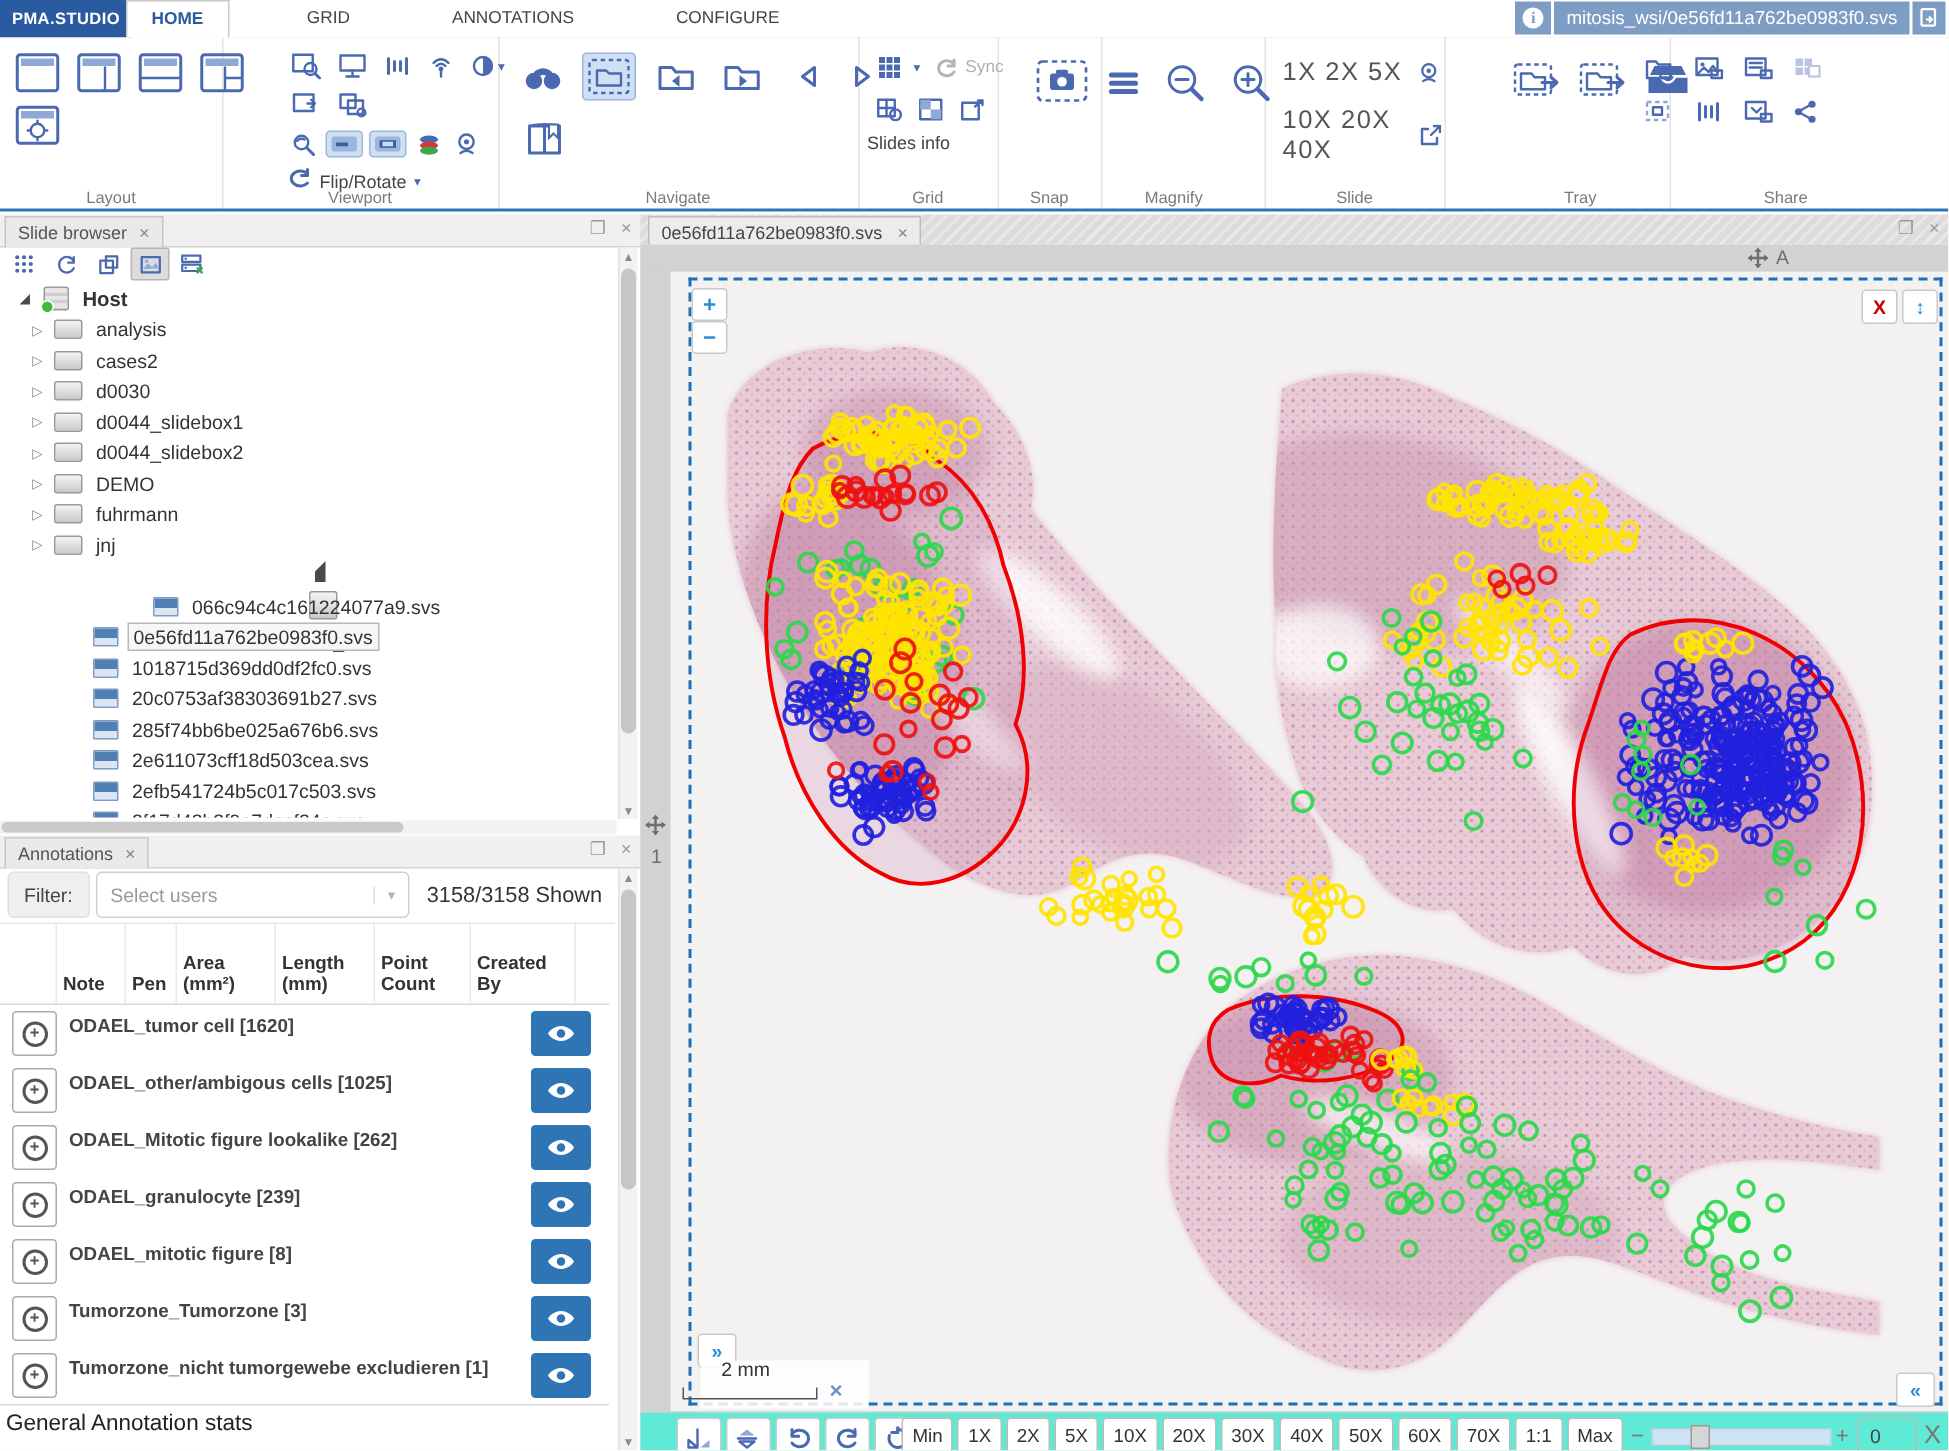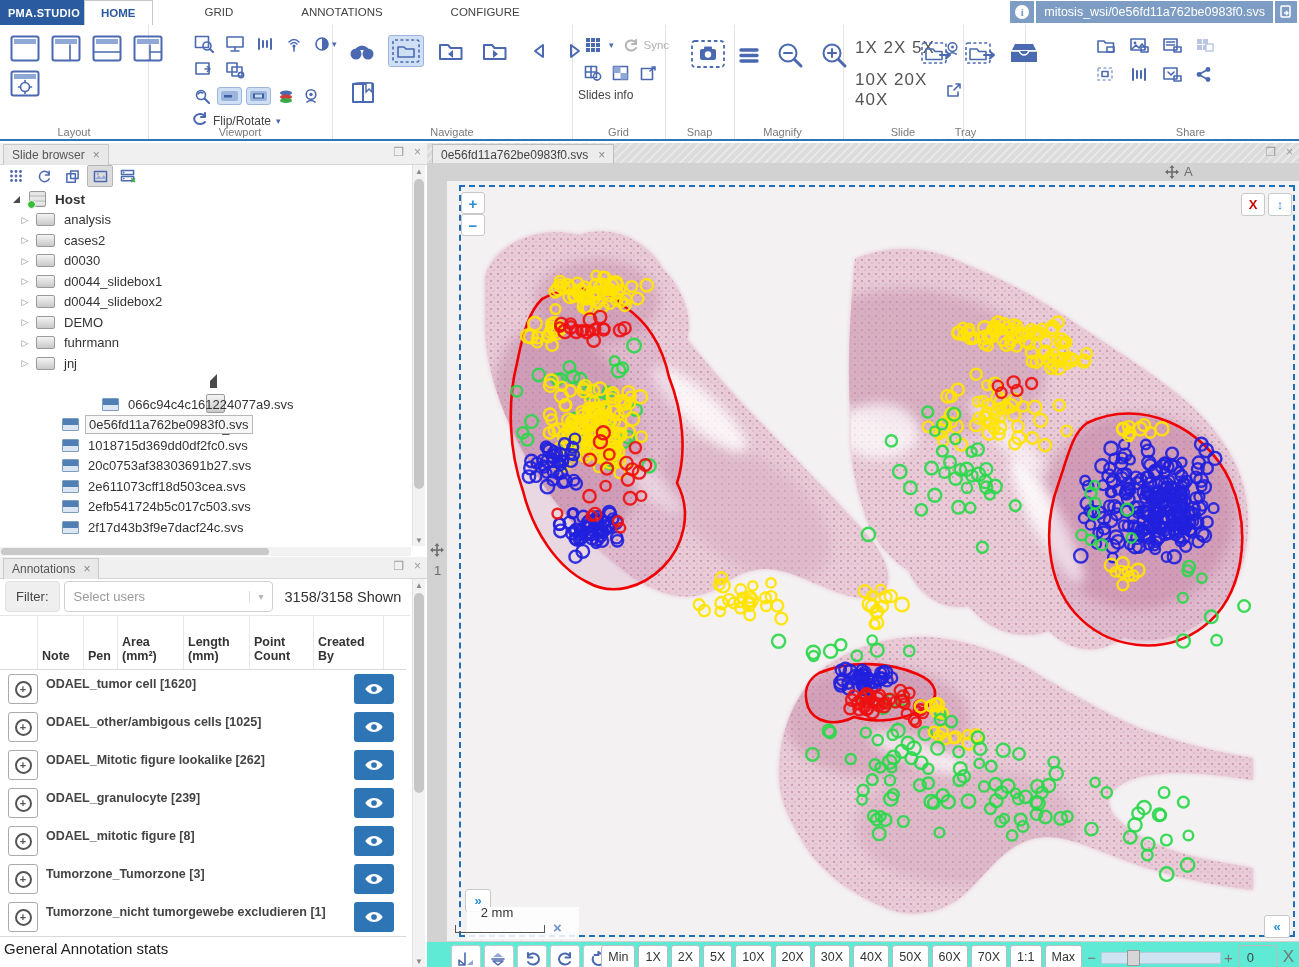--- a/index.html
+++ b/index.html
@@ -471,21 +471,21 @@
         <span class="ibtn">
             <svg width="15" height="15" viewBox="0 0 15 15">
               <path d="M6 3 h-4 v10 h10 v-4" class="ic-st1"></path>
               <path d="M8 7 L14 1 M14 5 v-4 h-4" class="ic-st1"></path>
             </svg>
           </span>
       </div>
       <div class="glabel">Slide</div>
     </div>
 
-    <div class="rgroup" style="left:906px;width:119px;">
+    <div class="rgroup" style="left:994px;width:119px;">
       <div class="irow" style="padding:12px 0 0 12px;gap:8px;">
         <span class="ibtn">
             <svg width="32" height="28" viewBox="0 0 32 28">
               <rect x="2" y="4" width="24" height="20" rx="2" fill="none" stroke="#4a69b0" stroke-width="1.6" stroke-dasharray="3 2.4"></rect>
               <path d="M6 10 h7 l2 2.5 h7 v8 h-16 z" fill="#8fa8d6" class="ic-st1"></path>
               <path d="M20 16 h9 M26 12.5 l4 3.5 -4 3.5" class="ic-st"></path>
             </svg>
           </span>
         <span class="ibtn">
             <svg width="32" height="28" viewBox="0 0 32 28">
@@ -699,20 +699,25 @@
         </div>
         <div class="trow" style="padding-left: 46px;">
           <span class="exp-c"></span>
           <span class="fileicon"></span>
           <span class="lbl">1018715d369dd0df2fc0.svs</span>
         </div>
         <div class="trow" style="padding-left: 46px;">
           <span class="exp-c"></span>
           <span class="fileicon"></span>
           <span class="lbl">20c0753af38303691b27.svs</span>
+        </div>
+        <div class="trow" style="padding-left: 46px;">
+          <span class="exp-c"></span>
+          <span class="fileicon"></span>
+          <span class="lbl">285f74bb6be025a676b6.svs</span>
         </div>
         <div class="trow" style="padding-left: 46px;">
           <span class="exp-c"></span>
           <span class="fileicon"></span>
           <span class="lbl">2e611073cff18d503cea.svs</span>
         </div>
         <div class="trow" style="padding-left: 46px;">
           <span class="exp-c"></span>
           <span class="fileicon"></span>
           <span class="lbl">2efb541724b5c017c503.svs</span>

